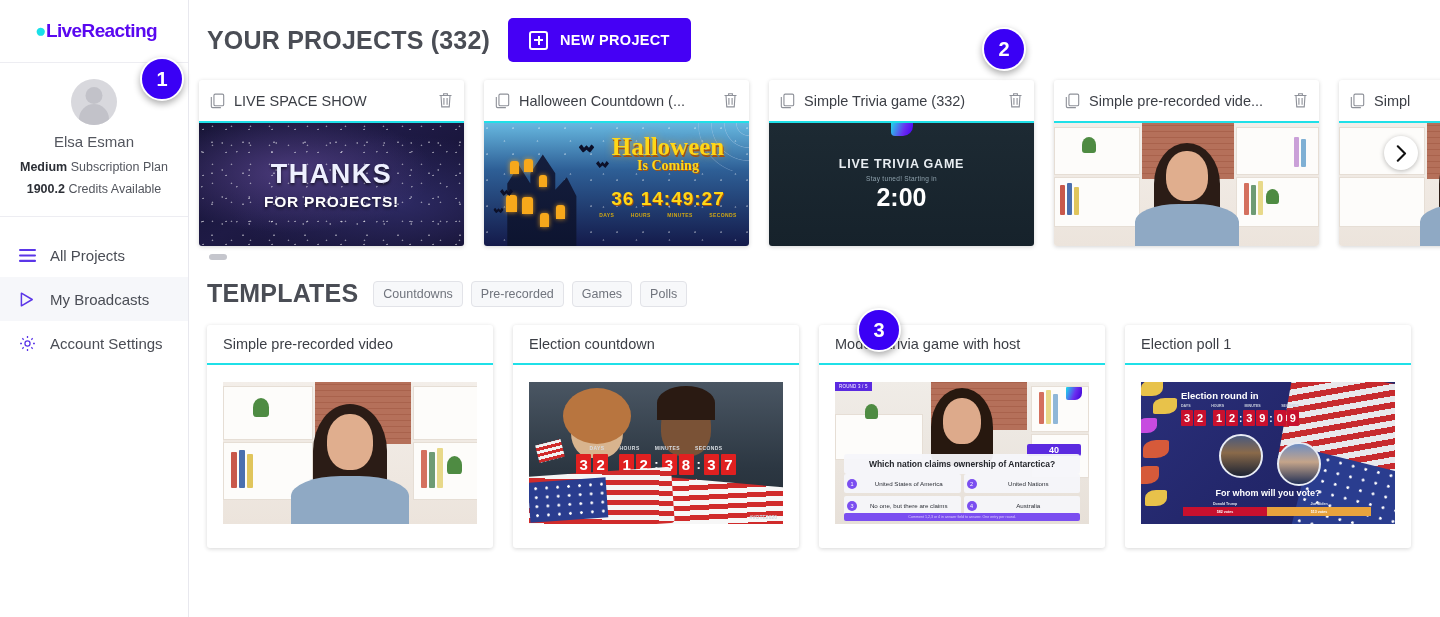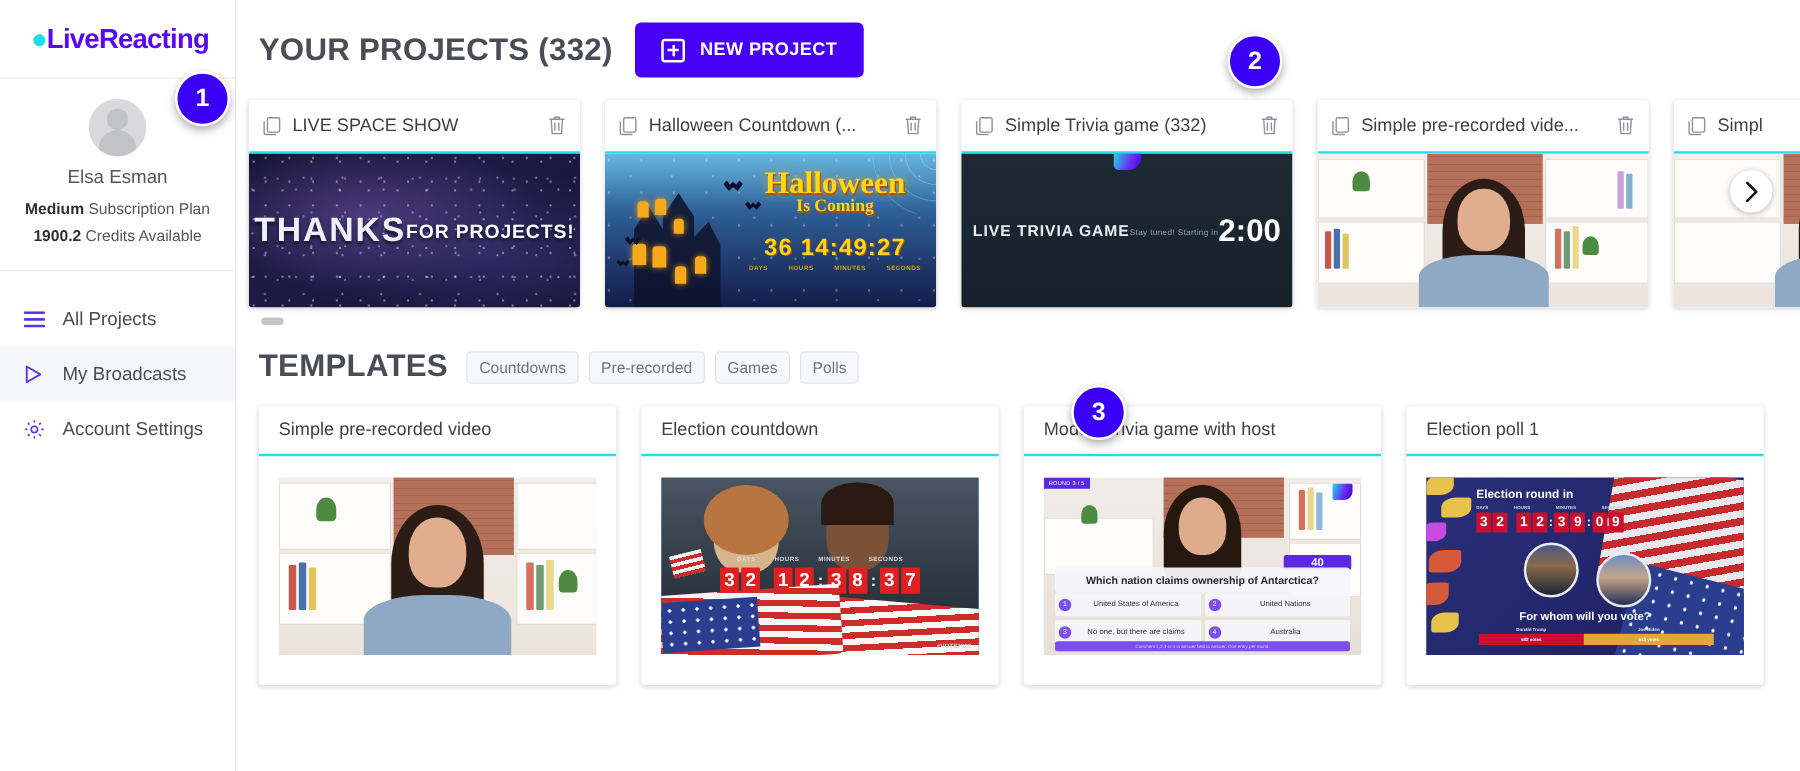--- a/index.html
+++ b/index.html
@@ -13,21 +13,21 @@
   
   .sidebar {
     width: 189px; height: 617px; flex: 0 0 189px;
     background: #ffffff; border-right: 1px solid #e8e8ee;
     display: flex; flex-direction: column;
   }
   .logo-wrap {
     height: 62px; display: flex; align-items: center;
     justify-content: center; padding-left: 4px;
   }
-  .logo { font-size: 22px; font-weight: bold; letter-spacing: -0.6px; white-space: nowrap; }
+  .logo { font-size: 19px; font-weight: bold; letter-spacing: -0.6px; white-space: nowrap; }
   .logo .dot { color: #19e0e8; }
   .logo .name { color: #5908f0; }
 
   .profile {
     border-top: 1px solid #ededf2; border-bottom: 1px solid #ededf2;
     padding: 16px 14px 18px; text-align: center;
   }
   .avatar {
     width: 46px; height: 46px; border-radius: 50%;
     background: #d8d8dd; margin: 0 auto 8px; position: relative; overflow: hidden;
@@ -105,21 +105,21 @@
     background:
       radial-gradient(circle at 18% 28%, rgba(255,255,255,.5) 0.6px, transparent 1.1px),
       radial-gradient(circle at 42% 62%, rgba(255,255,255,.45) 0.6px, transparent 1.1px),
       radial-gradient(circle at 71% 18%, rgba(255,255,255,.5) 0.6px, transparent 1.1px),
       radial-gradient(circle at 86% 74%, rgba(255,255,255,.4) 0.6px, transparent 1.1px),
       radial-gradient(circle at 8% 82%, rgba(255,255,255,.45) 0.6px, transparent 1.1px),
       radial-gradient(ellipse at 35% 40%, #4a3a7a 0%, transparent 58%),
       radial-gradient(ellipse at 75% 65%, #2d2a63 0%, transparent 60%),
       linear-gradient(150deg, #151334 0%, #1e1a45 45%, #120f2c 100%);
     background-size: 23px 23px, 31px 31px, 19px 19px, 27px 27px, 35px 35px, cover, cover, cover;
-    display: flex; flex-direction: row; align-items: center; justify-content: center;
+    display: flex; flex-direction: column; align-items: center; justify-content: center;
   }
   .th-space .t1 {
     color: #eef0ff; font-size: 27px; font-weight: bold; letter-spacing: 1.5px;
     text-shadow: 0 2px 3px rgba(0,0,0,.6);
   }
   .th-space .t2 {
     color: #fff; font-size: 15.5px; font-weight: bold; letter-spacing: .7px; margin-top: 3px;
     text-shadow: 0 2px 3px rgba(0,0,0,.6);
   }
 
@@ -169,21 +169,21 @@
     background:
       radial-gradient(circle at 100% 0, transparent 12px, rgba(190,210,235,.45) 12.6px, transparent 13.4px),
       radial-gradient(circle at 100% 0, transparent 24px, rgba(190,210,235,.4) 24.6px, transparent 25.4px),
       radial-gradient(circle at 100% 0, transparent 37px, rgba(190,210,235,.35) 37.6px, transparent 38.4px),
       radial-gradient(circle at 100% 0, transparent 50px, rgba(190,210,235,.3) 50.6px, transparent 51.4px);
   }
 
   
   .th-trivia {
     background: linear-gradient(to bottom, #1d2a33 0%, #16222b 100%);
-    display: flex; flex-direction: row; align-items: center; justify-content: center;
+    display: flex; flex-direction: column; align-items: center; justify-content: center;
     position: relative;
   }
   .th-trivia .lrlogo {
     position: absolute; top: -2px; left: 50%; transform: translateX(-50%);
     width: 22px; height: 15px;
     background: linear-gradient(110deg, #19e0e8 0%, #6a2df0 60%, #4500f5 100%);
     border-radius: 0 0 10px 4px;
   }
   .th-trivia .t1 { color: #e9eef2; font-size: 12.5px; font-weight: bold; letter-spacing: .8px; }
   .th-trivia .t2 { color: #8fa2ad; font-size: 6.5px; margin-top: 4px; letter-spacing: .3px; }

